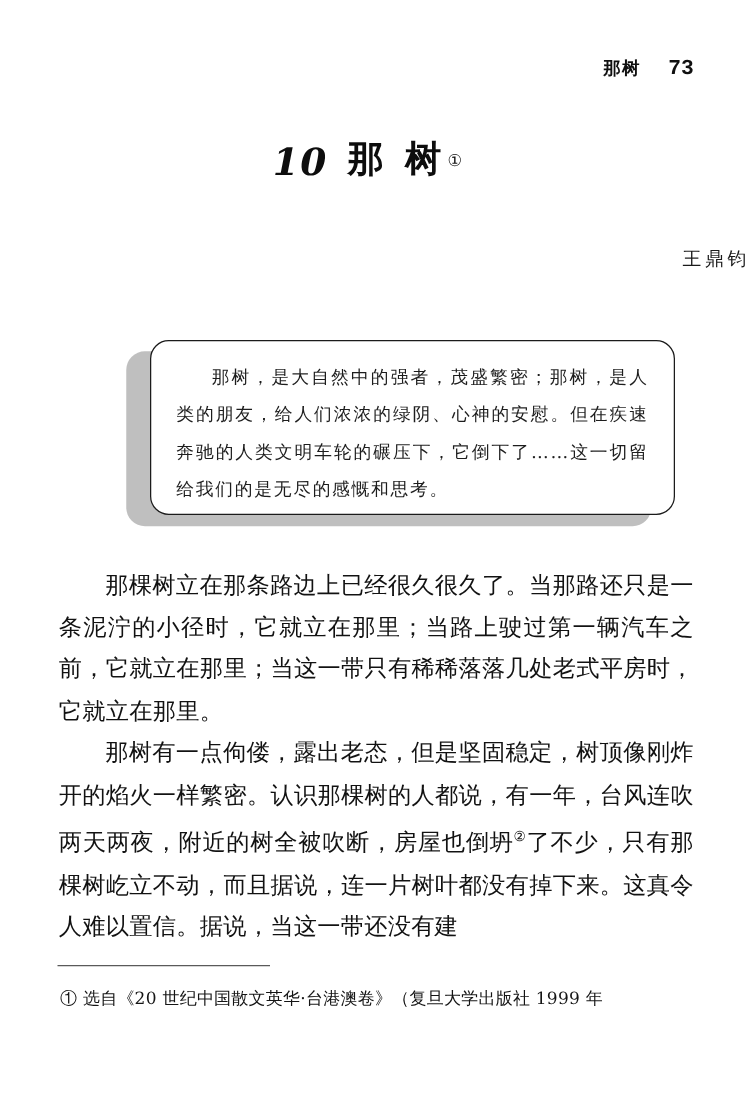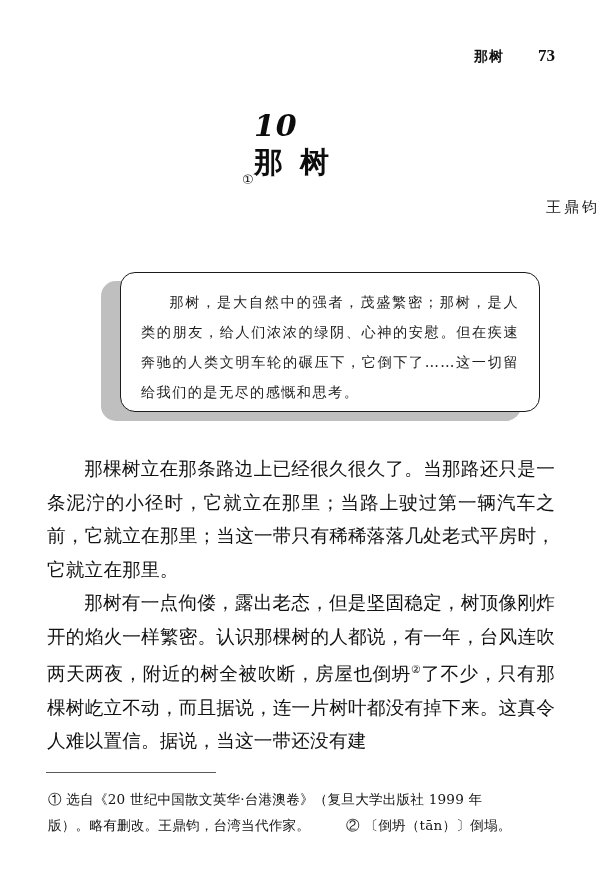--- a/index.html
+++ b/index.html
@@ -33,40 +33,38 @@
     gap: 22px;
   }
   .rh-title {
     font-family: "DejaVu Serif", "Liberation Serif", serif;
     font-size: 14px;
     font-weight: bold;
     letter-spacing: 1px;
     color: #101010;
   }
   .rh-pageno {
-    font-family: Liberation Serif, serif;
+    font-family: Liberation Mono, monospace;
     font-size: 17px;
     font-weight: bold;
     color: #101010;
-    margin-left: 12px;
   }
 
   
   .title-block {
     position: absolute;
     top: 108px;
     left: 0;
     width: 600px;
     text-align: center;
   }
   .title-line {
     display: inline-flex;
-    align-items: flex-start;
+    align-items: flex-end;
     justify-content: center;
-    flex-direction: column;
   }
   .title-num {
     font-family: "DejaVu Serif", "Liberation Serif", serif;
     font-style: italic;
     font-weight: bold;
     font-size: 30px;
     letter-spacing: 1px;
     margin-right: 16px;
     color: #0d0d0d;
   }
@@ -218,16 +216,15 @@
 
   <div class="body-text">
     <p class="para">那棵树立在那条路边上已经很久很久了。当那路还只是一条泥泞的小径时，它就立在那里；当路上驶过第一辆汽车之前，它就立在那里；当这一带只有稀稀落落几处老式平房时，它就立在那里。</p>
     <p class="para"><span>那树有一点佝偻，露出老态，但是坚固稳定，树顶像刚炸开的焰火一样繁密。认识那棵树的人都说，有一年，台风连吹两天两夜，附近的树全被吹断，房屋也倒坍</span><span class="ref-sup">②</span><span>了不少，只有那棵树屹立不动，而且据说，连一片树叶都没有掉下来。这真令人难以置信。据说，当这一带还没有建</span></p>
   </div>
 
   <div class="fn-rule"></div>
 
   <div class="footnotes">
     <div class="fn-line">① 选自《20 世纪中国散文英华·台港澳卷》（复旦大学出版社 1999 年</div>
-    <div class="fn-line"><span>版）。略有删改。王鼎钧，台湾当代作家。</span><span class="fn-gap"></span><span>② 〔倒坍（tān）〕倒塌。</span></div>
   </div>
 
 </div>
 
 </body></html>

